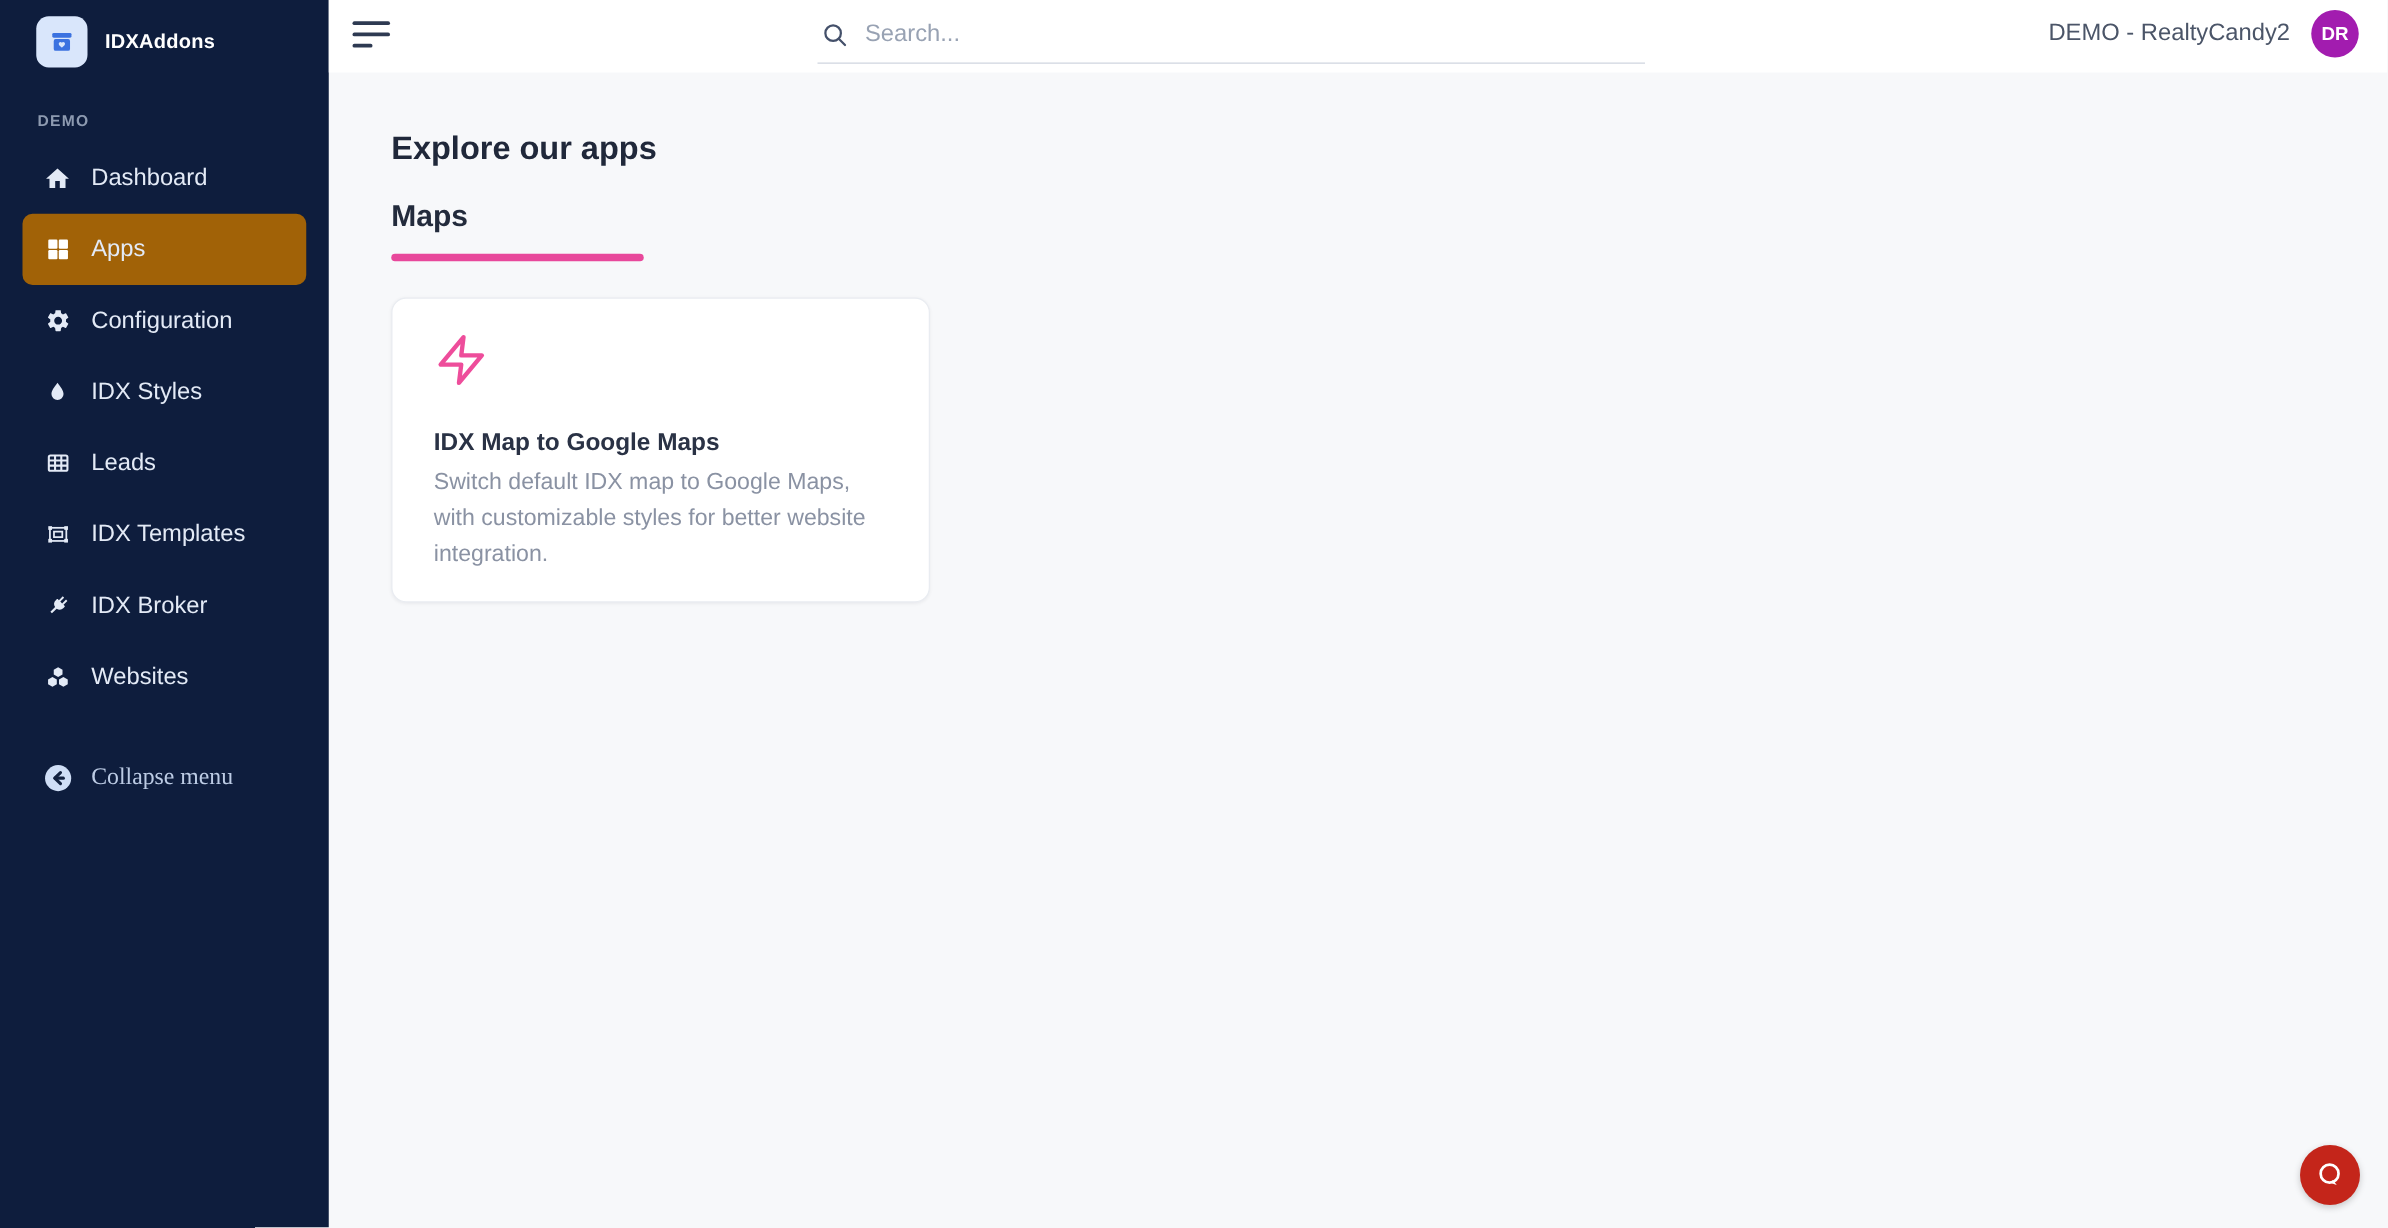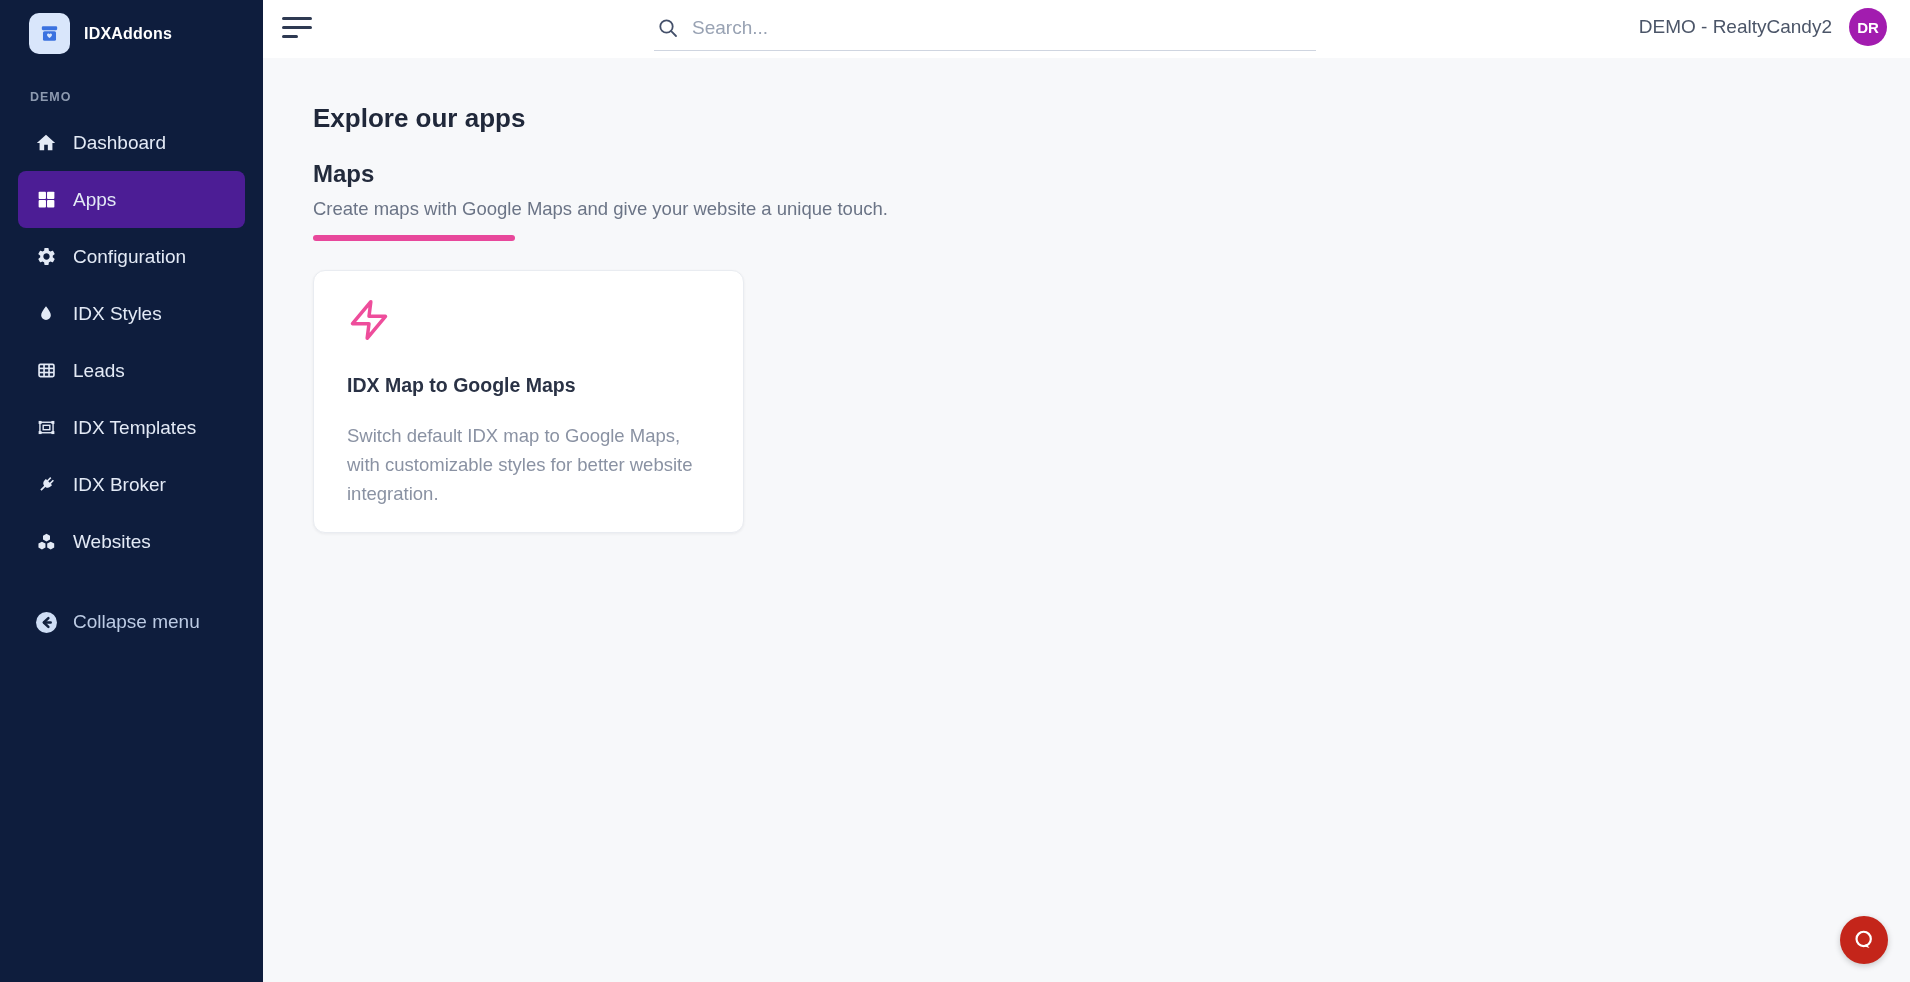--- a/index.html
+++ b/index.html
@@ -27,26 +27,26 @@
   }
   .menu-label {
     margin: 36px 0 0 30px; color: #8d9ab0; font-size: 12.5px;
     font-weight: 700; letter-spacing: 1px;
   }
   .nav { margin: 10px 18px 0 18px; list-style: none; }
   .nav-item {
     height: 57px; display: flex; align-items: center;
     padding: 0 16px; border-radius: 8px; cursor: pointer;
   }
-  .nav-item.active { background: #4c1d95; }
+  .nav-item.active { background: #a16207; }
   .nav-icon { width: 24px; height: 24px; display: flex; align-items: center; justify-content: center; }
   .nav-label { color: #e3eaf6; font-size: 19px; margin-left: 15px; }
   .collapse-row {
     margin: 24px 18px 0 18px; height: 56px; display: flex; align-items: center;
-    padding: 0 16px; cursor: pointer;
+    padding: 0 16px; cursor: pointer; font-family: Liberation Serif, serif;
   }
   .collapse-label { color: #bccbe4; font-size: 19px; margin-left: 15px; }
 
   
   .content { flex: 1; display: flex; flex-direction: column; position: relative; }
 
   
   .topbar { height: 58px; background: #ffffff; position: relative; }
   .hamburger { position: absolute; left: 19px; top: 17px; width: 30px; cursor: pointer; }
   .hamburger span { display: block; height: 3px; border-radius: 2px; background: #2e3a52; margin-bottom: 6px; }
@@ -89,21 +89,21 @@
   .section-desc { margin-top: 10px; color: #6b7486; font-size: 18.5px; }
   .pink-bar { margin-top: 15px; width: 202px; height: 6px; border-radius: 3px; background: #e8489b; }
 
   .app-card {
     margin-top: 29px; width: 431px; background: #ffffff;
     border: 1px solid #e9ecf1; border-radius: 12px;
     box-shadow: 0 1px 3px rgba(16,24,40,0.06);
     padding: 26px 28px 24px 33px; cursor: pointer;
   }
   .card-title { margin-top: 27px; color: #2a3245; font-size: 19.5px; font-weight: 700; }
-  .card-desc { margin-top: 24px; color: #8a92a3; font-size: 18.5px; line-height: 29px; max-width: 385px; }
+  .card-desc { margin-top: 4px; color: #8a92a3; font-size: 18.5px; line-height: 29px; max-width: 385px; }
 
   
   .chat-fab {
     position: absolute; right: 22px; bottom: 18px;
     width: 48px; height: 48px; border-radius: 50%; border: none; cursor: pointer;
     background: #c4251a; display: flex; align-items: center; justify-content: center;
     box-shadow: 0 2px 6px rgba(0,0,0,0.2);
   }
 </style>
 </head>
@@ -240,21 +240,20 @@
         <div class="avatar">DR</div>
       </div>
     </header>
 
     <main class="page">
       <h1 class="page-title">Explore our apps</h1>
 
 
       <section>
         <h2 class="section-title">Maps</h2>
-        <p class="section-desc">Create maps with Google Maps and give your website a unique touch.</p>
         <div class="pink-bar"></div>
       </section>
 
       <div class="app-card">
         <svg width="44" height="46" viewBox="0 0 24 24" fill="none" stroke="#ee4d9b" stroke-width="1.9" stroke-linejoin="round" stroke-linecap="round">
           <polygon points="13 2 3 14 12 14 11 22 21 10 12 10 13 2"></polygon>
         </svg>
         <h3 class="card-title">IDX Map to Google Maps</h3>
         <p class="card-desc">Switch default IDX map to Google Maps, with customizable styles for better website integration.</p>
       </div>

